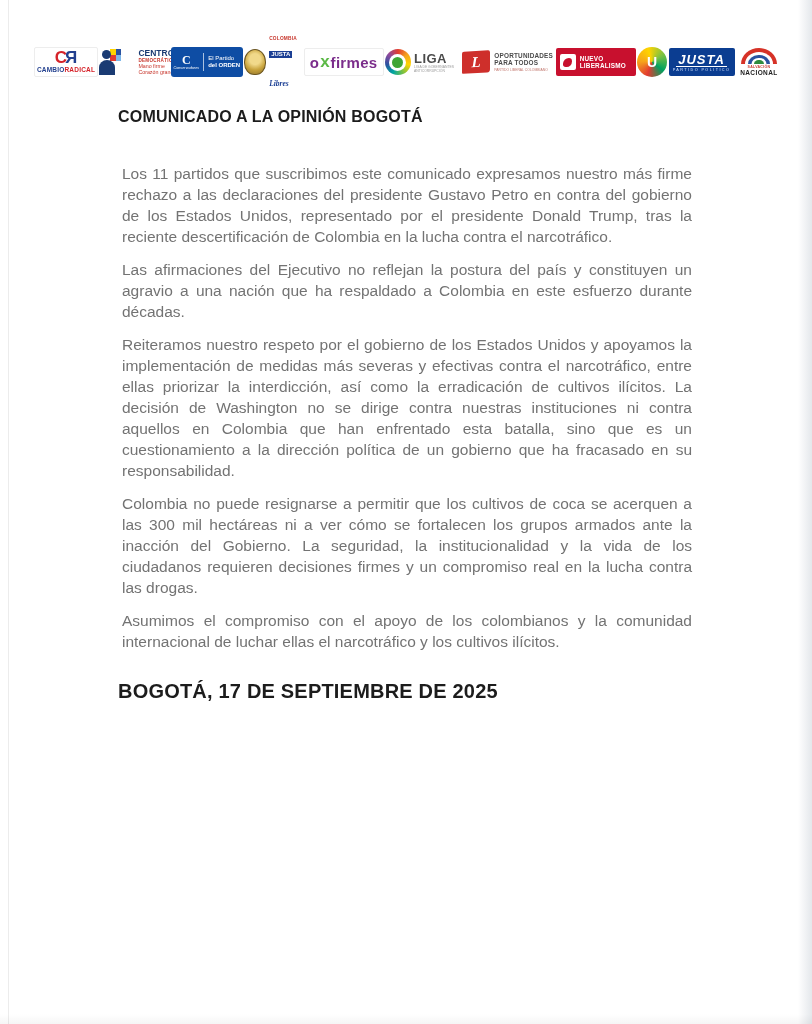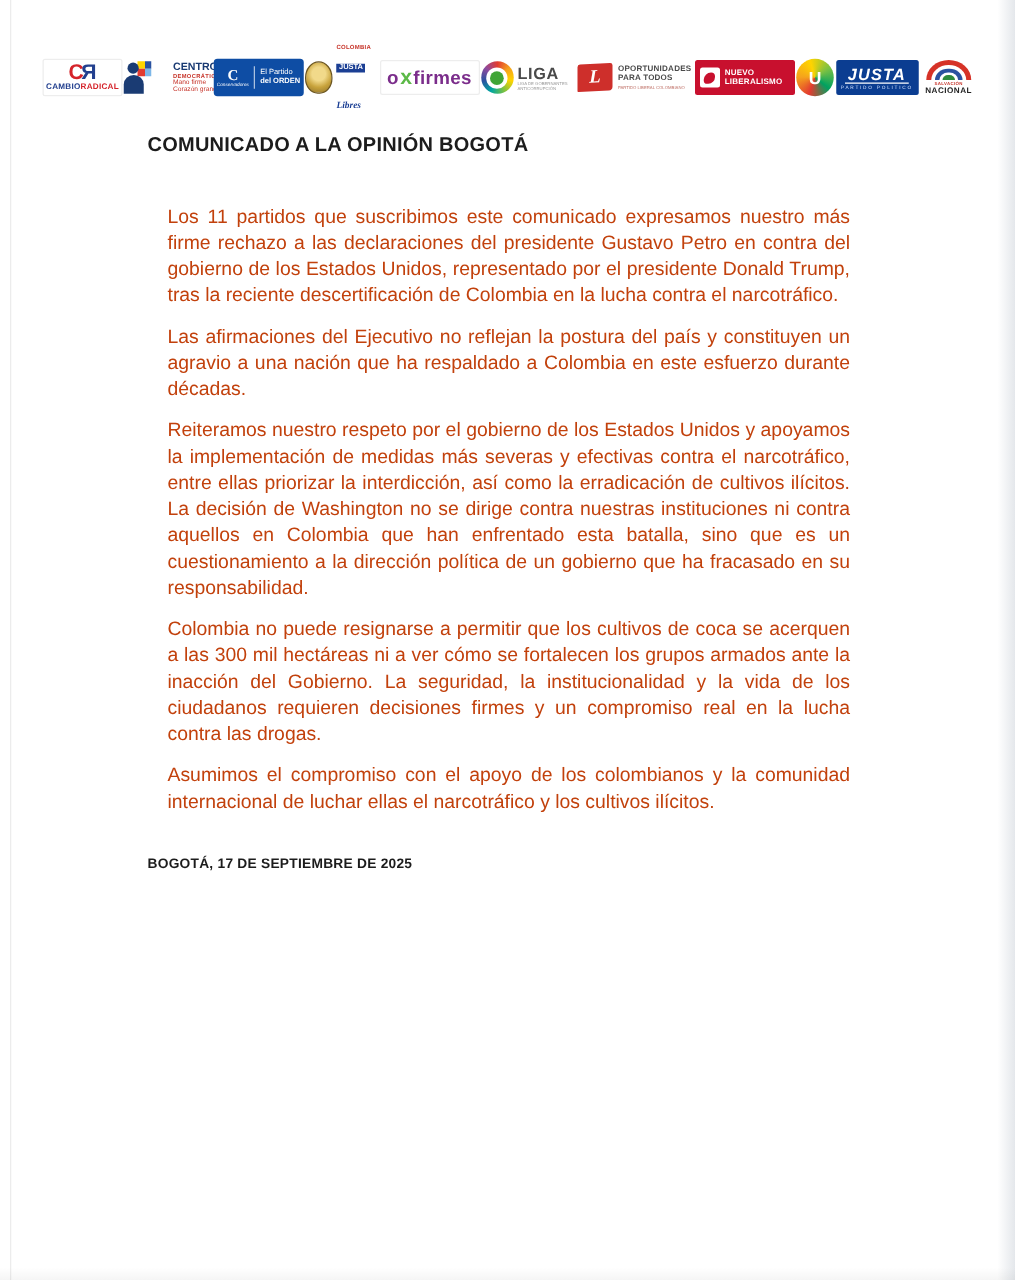--- a/index.html
+++ b/index.html
@@ -115,22 +115,22 @@
   .sn-a2{width:28px;height:12px;background:#ffffff;}
   .sn-a3{width:22px;height:9.5px;background:#2a52a0;}
   .sn-a4{width:15px;height:6.5px;background:#ffffff;}
   .sn-a5{width:10px;height:4.5px;background:#2e8b3e;}
   .sn-l1{font-size:3.5px;line-height:4px;color:#c7352b;font-weight:700;letter-spacing:.3px;}
   .sn-l2{font-size:6.5px;line-height:7px;color:#222;font-weight:800;letter-spacing:.4px;}
 
   
   .doc-body{position:absolute;left:118px;top:106px;width:578px;}
   .doc-title{font-size:16px;line-height:21px;font-weight:bold;letter-spacing:.2px;margin:0 0 36px;}
-  .doc-body p{font-size:15.5px;line-height:21px;text-align:justify;margin:0 16px 12px;color:#c2410c;}
-  .doc-date{font-size:11px;line-height:21px;font-weight:bold;letter-spacing:.2px;margin-top:29px;}
+  .doc-body p{font-size:15.5px;line-height:21px;text-align:justify;margin:0 4px 12px;color:#737373;}
+  .doc-date{font-size:20px;line-height:21px;font-weight:bold;letter-spacing:.2px;margin-top:29px;}
 </style>
 </head>
 <body>
 
 <div class="edge-left"></div>
 <div class="edge-right"></div>
 <div class="edge-bottom"></div>
 
 <div class="logo-strip">
 

